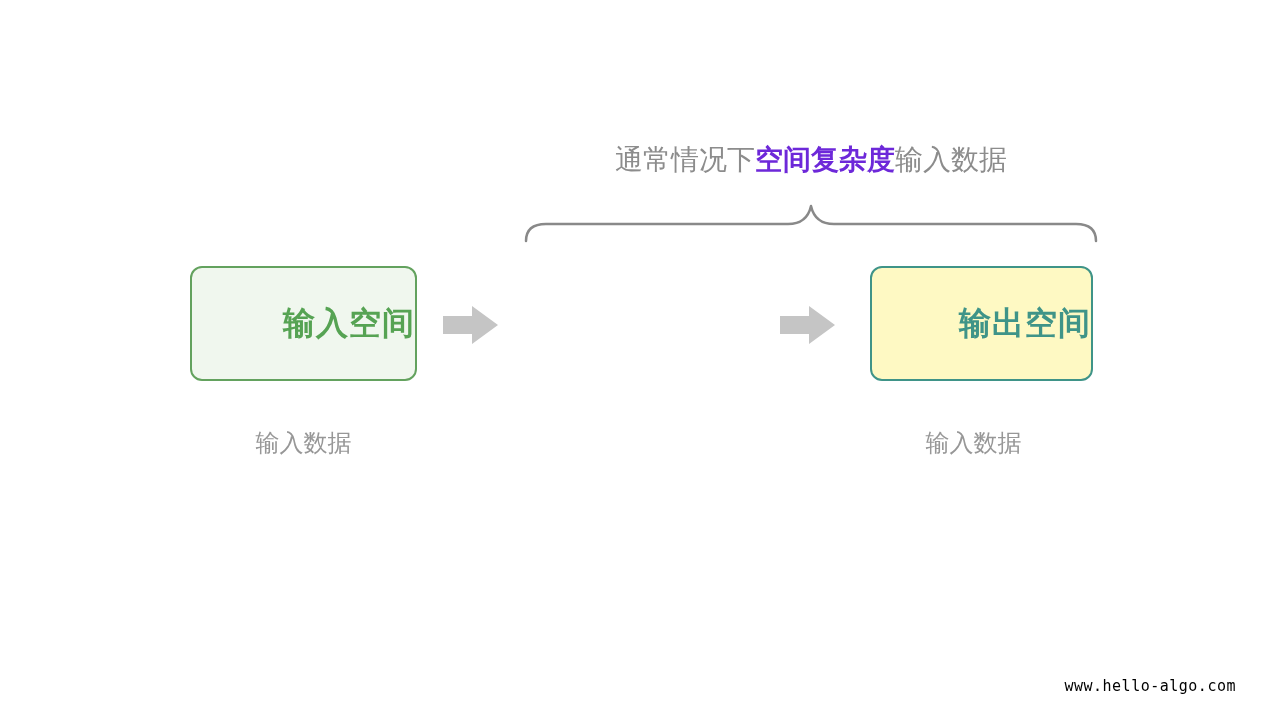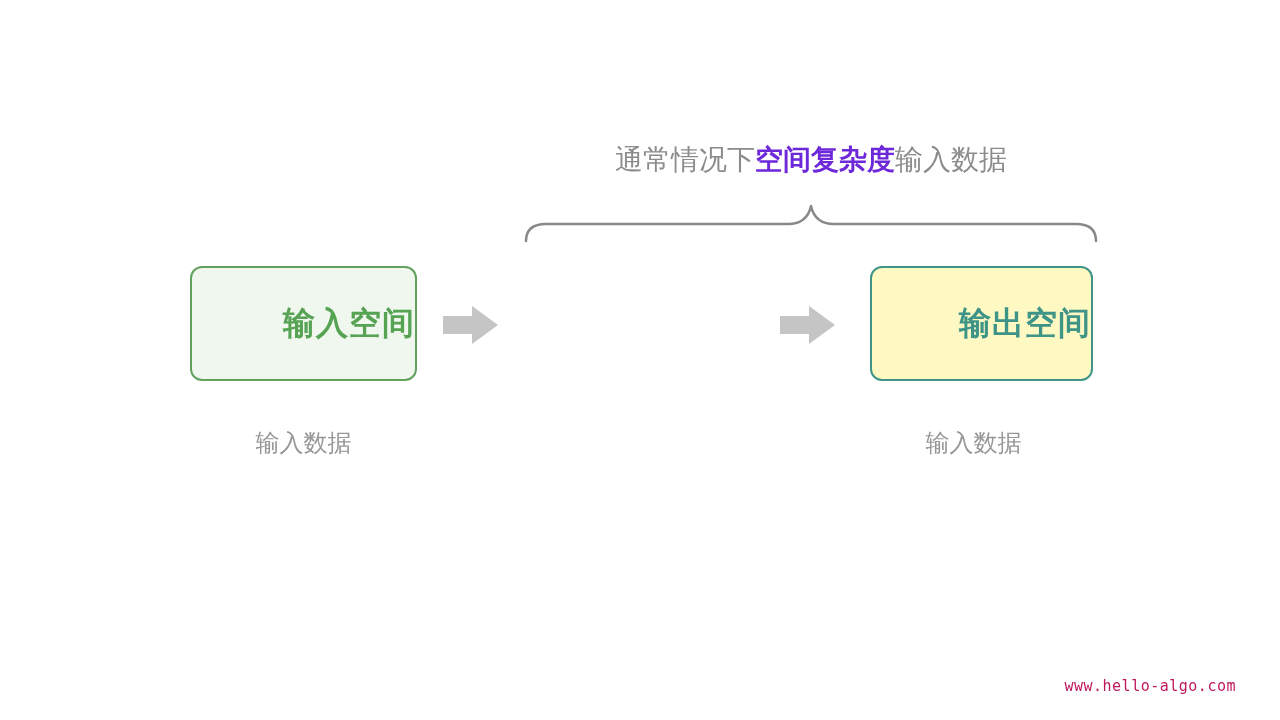--- a/index.html
+++ b/index.html
@@ -67,15 +67,15 @@
 
   <div class="note note1" style="color: rgb(151, 151, 151);">
     <div>输入数据</div>
   </div>
 
 
   <div class="note note3" style="color: rgb(151, 151, 151);">
     <div>输入数据</div>
   </div>
 
-  <div class="watermark" style="color: #be185d;">www.hello-algo.com</div>
+  <div class="watermark" style="color: #000000;">www.hello-algo.com</div>
 
 </div>
 
 </body></html>

